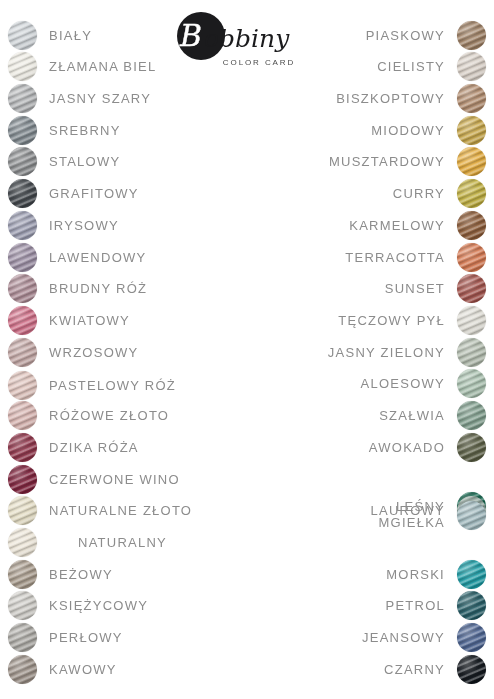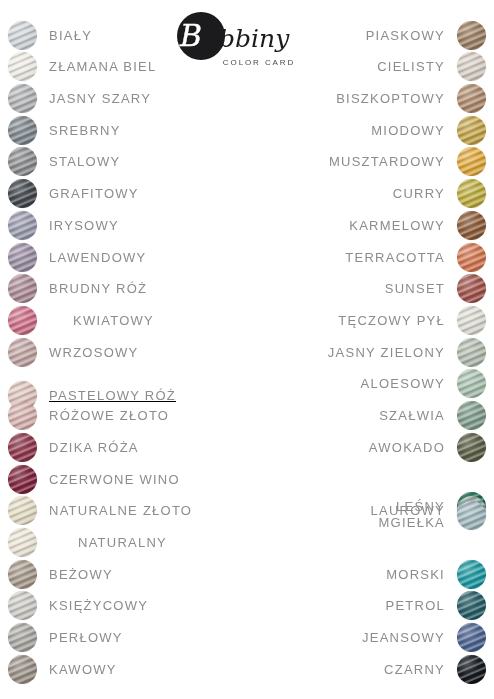--- a/index.html
+++ b/index.html
@@ -140,29 +140,29 @@
         <span class="label" style="color: rgb(140, 140, 140);">IRYSOWY</span>
       </div>
     <div class="row" style="top: 242.04px;">
         <span class="swatch" style="background: rgb(155, 142, 164);"></span>
         <span class="label" style="color: rgb(140, 140, 140);">LAWENDOWY</span>
       </div>
     <div class="row" style="top: 273.76px;">
         <span class="swatch" style="background: rgb(171, 138, 148);"></span>
         <span class="label" style="color: rgb(140, 140, 140);">BRUDNY RÓŻ</span>
       </div>
-    <div class="row" style="top: 305.48px; gap: 24px;">
+    <div class="row" style="top: 305.48px;">
         <span class="swatch" style="background: rgb(207, 109, 134);"></span>
         <span class="label" style="color: rgb(140, 140, 140);">KWIATOWY</span>
       </div>
     <div class="row" style="top: 337.2px;">
         <span class="swatch" style="background: rgb(194, 166, 164);"></span>
         <span class="label" style="color: rgb(140, 140, 140);">WRZOSOWY</span>
       </div>
-    <div class="row" style="top: 380px; text-decoration: underline;">
+    <div class="row" style="top: 370px;">
         <span class="swatch" style="background: rgb(223, 195, 188);"></span>
         <span class="label" style="color: rgb(140, 140, 140);">PASTELOWY RÓŻ</span>
       </div>
     <div class="row" style="top: 400.64px;">
         <span class="swatch" style="background: rgb(214, 178, 174);"></span>
         <span class="label" style="color: rgb(140, 140, 140);">RÓŻOWE ZŁOTO</span>
       </div>
     <div class="row" style="top: 432.36px; text-align: center;">
         <span class="swatch" style="background: rgb(142, 51, 72);"></span>
         <span class="label" style="color: rgb(140, 140, 140);">DZIKA RÓŻA</span>

